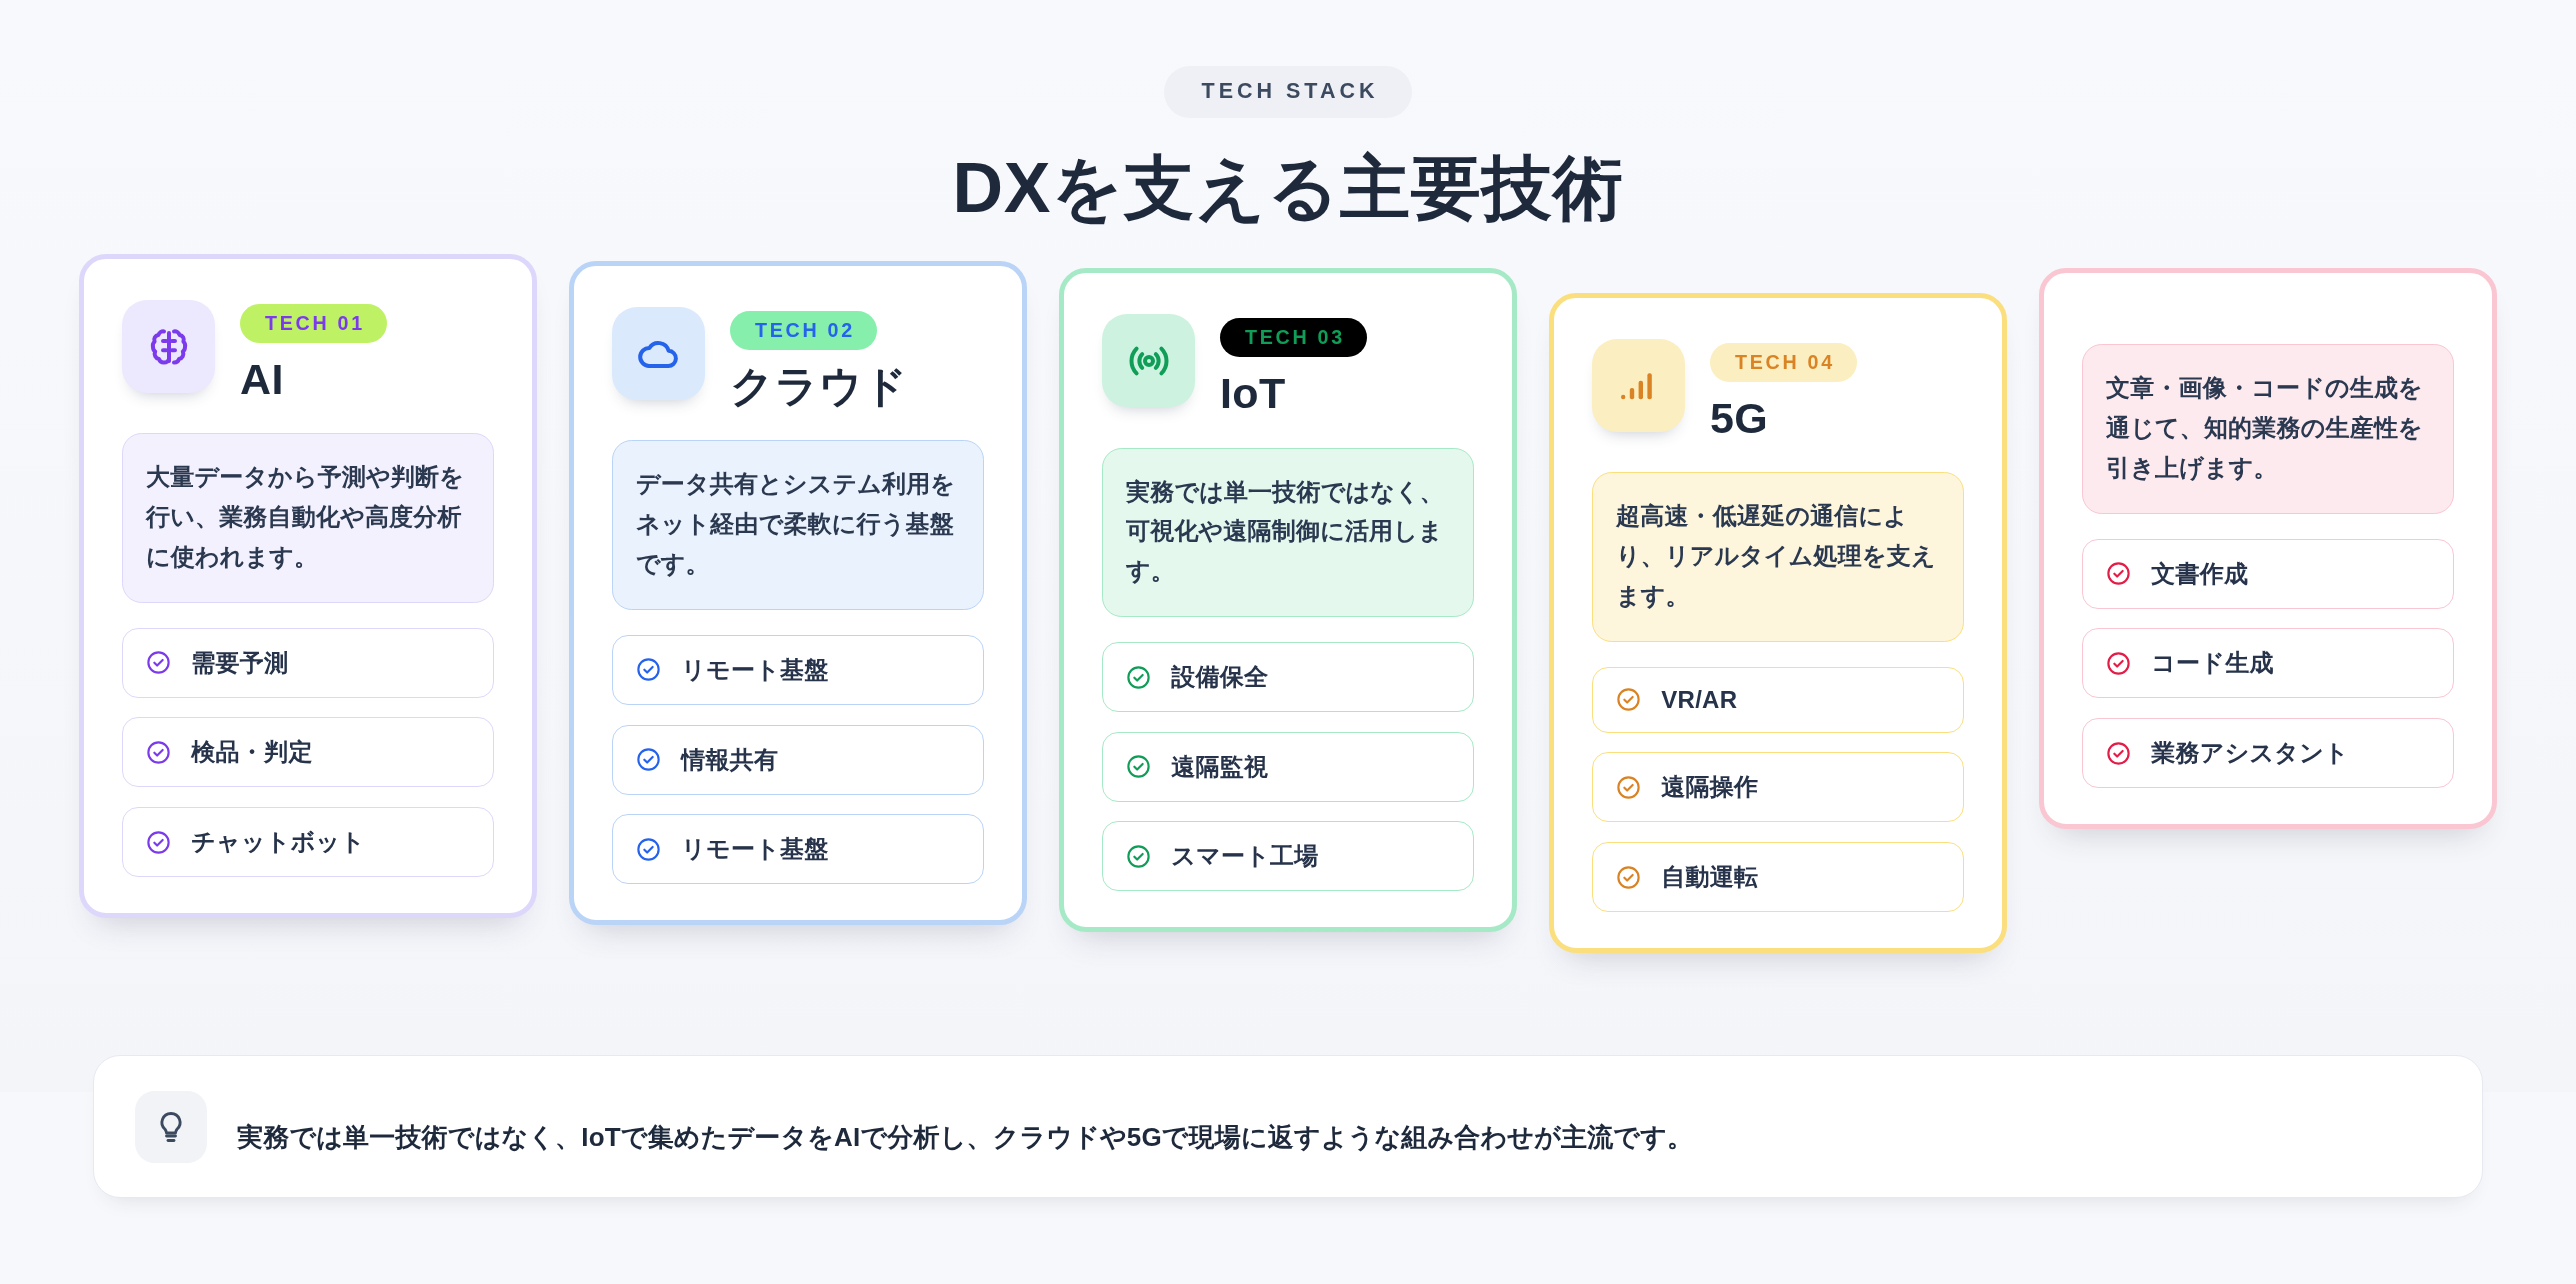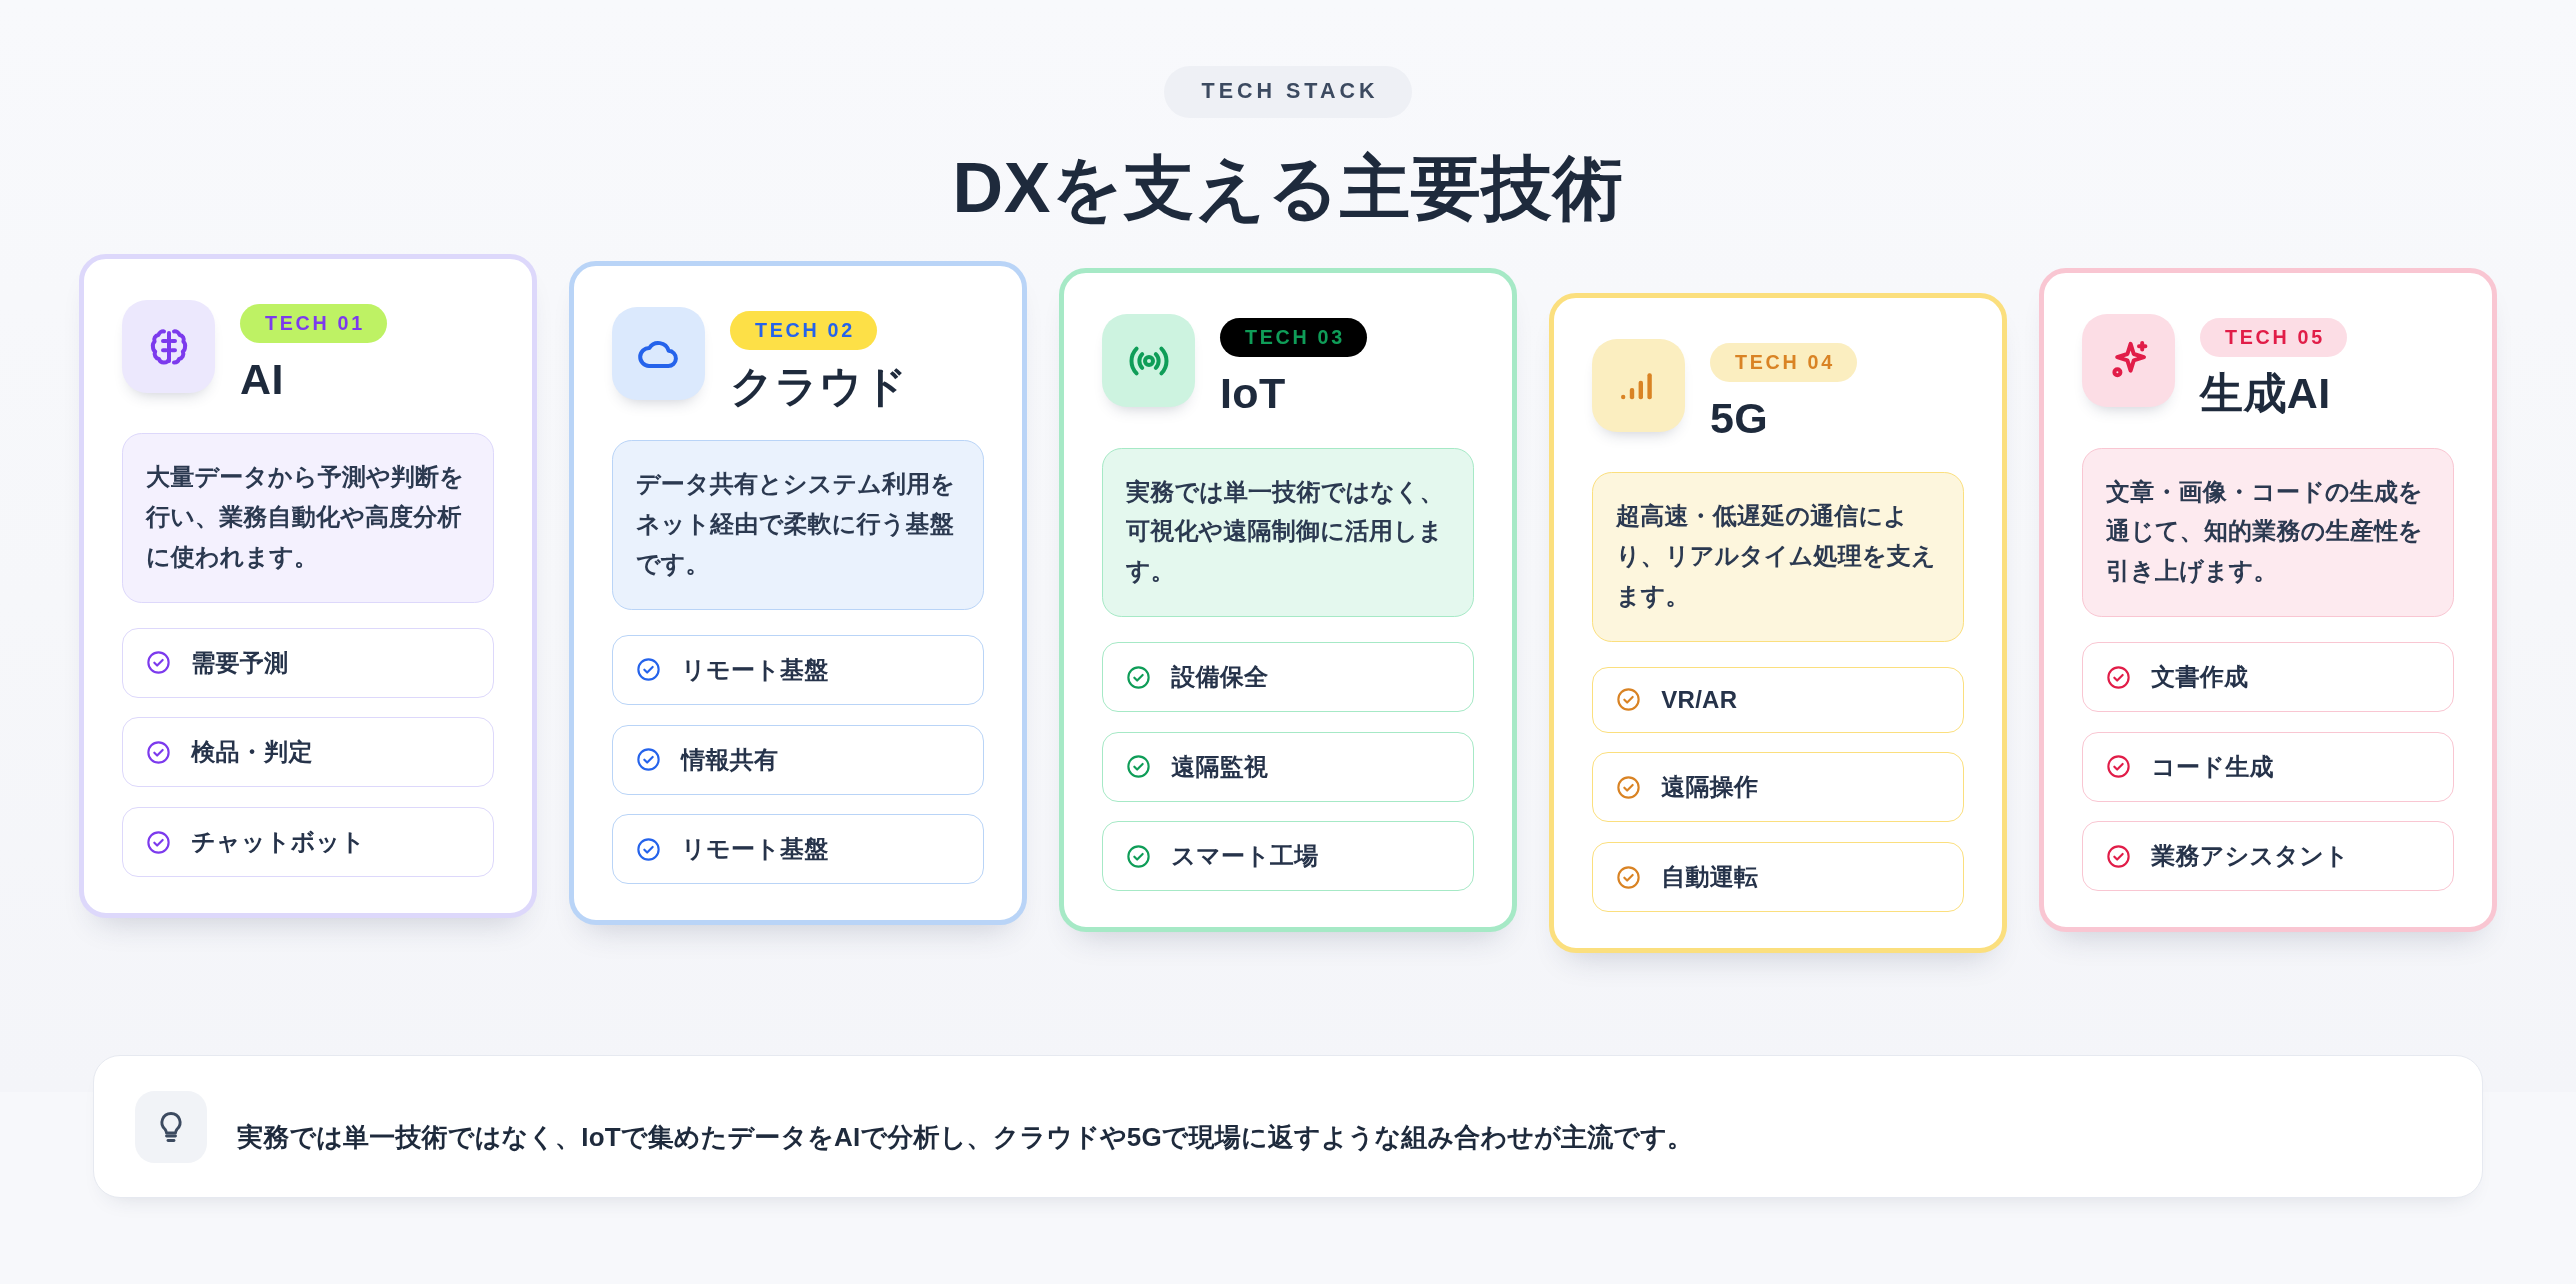--- a/index.html
+++ b/index.html
@@ -197,21 +197,21 @@
           </div>
         </div>
       </div>
       <div class="card c2" style="border-color: rgb(185, 212, 247);">
         <div class="card-head">
           <div class="icon-tile" style="background:#dbe9fd">
             <svg viewBox="0 0 24 24" fill="none" stroke="#2563eb" stroke-width="2" stroke-linecap="round" stroke-linejoin="round">
               <path d="M7 18h9.5a3.8 3.8 0 0 0 .3-7.6A5.3 5.3 0 0 0 7.2 9 4.5 4.5 0 0 0 7 18z"></path>
             </svg>
           </div>
-          <div class="head-right"><div class="tech-badge" style="background:#fde047;color:#2563eb">TECH 02</div><div class="card-title">クラウド</div></div>
+          <div class="head-right"><div class="tech-badge" style="background:#86efac;color:#2563eb">TECH 02</div><div class="card-title">クラウド</div></div>
         </div>
         <div class="desc" style="background:#eaf2fd;border:1.8px solid #b9d4f7">データ共有とシステム利用をネット経由で柔軟に行う基盤です。</div>
         <div class="tags">
           <div class="tag" style="border:1.8px solid #b9d4f7">
             <span>
               <svg viewBox="0 0 24 24" fill="none" stroke="#2563eb" stroke-width="1.9" stroke-linecap="round" stroke-linejoin="round">
                 <circle cx="12" cy="12" r="9"></circle>
                 <path d="M8.3 12.2l2.5 2.5 4.9-5"></path>
               </svg>
             </span>
@@ -316,30 +316,20 @@
               <svg viewBox="0 0 24 24" fill="none" stroke="#d98324" stroke-width="1.9" stroke-linecap="round" stroke-linejoin="round">
                 <circle cx="12" cy="12" r="9"></circle>
                 <path d="M8.3 12.2l2.5 2.5 4.9-5"></path>
               </svg>
             </span>
             <span>自動運転</span>
           </div>
         </div>
       </div>
       <div class="card c5" style="border-color: rgb(249, 198, 210);">
-        <div class="card-head">
-          <div class="icon-tile" style="background:#fcdde5">
-            <svg viewBox="0 0 24 24" fill="none" stroke="#e11d48" stroke-width="2" stroke-linecap="round" stroke-linejoin="round">
-              <path d="M12.8 3.4l1.6 5.1 5.1 1.6-5.1 1.6-1.6 5.1-1.6-5.1-5.1-1.6 5.1-1.6z"></path>
-              <path d="M18.6 3v3.2M17 4.6h3.2"></path>
-              <circle cx="6.2" cy="17.6" r="1.5"></circle>
-            </svg>
-          </div>
-          <div class="head-right"><div class="tech-badge" style="background:#fcdde5;color:#e11d48">TECH 05</div><div class="card-title">生成AI</div></div>
-        </div>
         <div class="desc" style="background:#fdeaef;border:1.8px solid #f9c6d2">文章・画像・コードの生成を通じて、知的業務の生産性を引き上げます。</div>
         <div class="tags">
           <div class="tag" style="border:1.8px solid #f9c6d2">
             <span>
               <svg viewBox="0 0 24 24" fill="none" stroke="#e11d48" stroke-width="1.9" stroke-linecap="round" stroke-linejoin="round">
                 <circle cx="12" cy="12" r="9"></circle>
                 <path d="M8.3 12.2l2.5 2.5 4.9-5"></path>
               </svg>
             </span>
             <span>文書作成</span>

